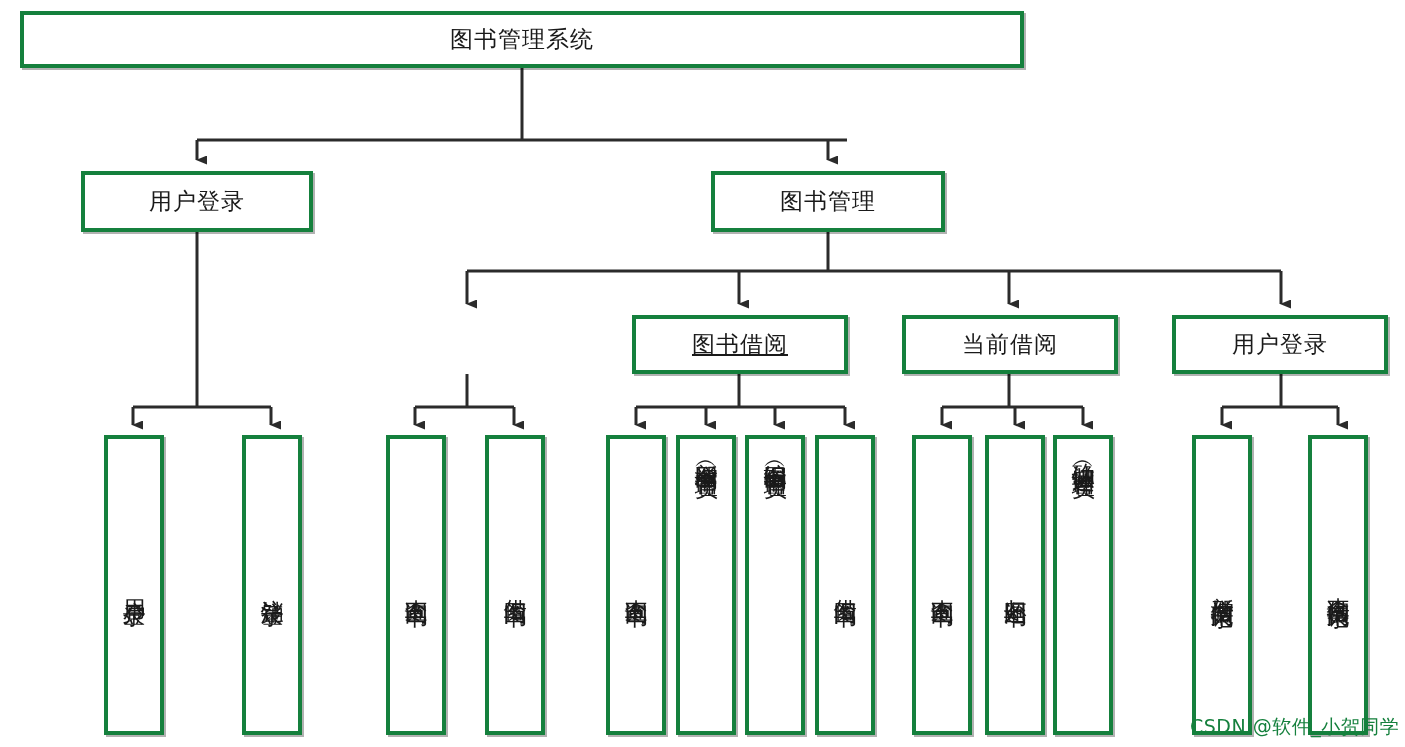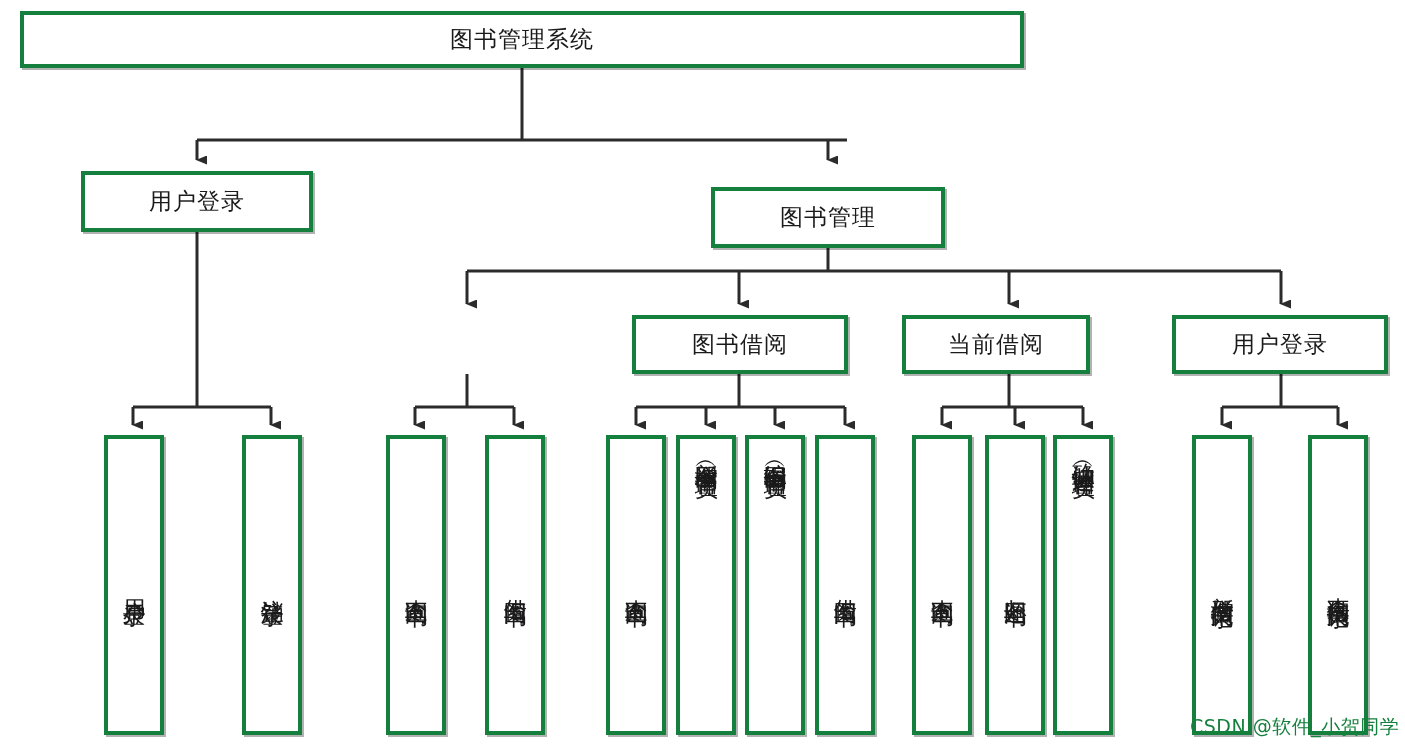--- a/index.html
+++ b/index.html
@@ -139,28 +139,28 @@
     </g>
   </svg>
 
   <div class="node node-h" id="node-root" style="left: 20px; top: 11px; width: 1004px; height: 57px;">
     <span>图书管理系统</span>
   </div>
 
   <div class="node node-h" id="node-l2-0" style="left: 81px; top: 171px; width: 232px; height: 61px;">
     <span>用户登录</span>
   </div>
-  <div class="node node-h" id="node-l2-1" style="left: 711px; top: 171px; width: 234px; height: 61px; margin-top: 16px;">
+  <div class="node node-h" id="node-l2-1" style="left: 711px; top: 171px; width: 234px; height: 61px;">
     <span>图书管理</span>
   </div>
 
-  <div class="node node-h" id="node-l3-1" style="left: 632px; top: 315px; width: 216px; height: 59px;">
+  <div class="node node-h" id="node-l3-1" style="left: 632px; top: 315px; width: 216px; height: 59px; text-decoration: underline;">
     <span>图书借阅</span>
   </div>
-  <div class="node node-h" id="node-l3-2" style="left: 902px; top: 315px; width: 188px; height: 59px;">
+  <div class="node node-h" id="node-l3-2" style="left: 902px; top: 315px; width: 216px; height: 59px;">
     <span>当前借阅</span>
   </div>
   <div class="node node-h" id="node-l3-3" style="left: 1172px; top: 315px; width: 216px; height: 59px;">
     <span>用户登录</span>
   </div>
 
   <div class="node node-v align-mid" id="node-leaf-0" style="left: 104px; top: 435px; width: 60px; height: 300px;">
     <span class="vlabel">用户登录</span>
   </div>
   <div class="node node-v align-mid" id="node-leaf-1" style="left: 242px; top: 435px; width: 60px; height: 300px;">

